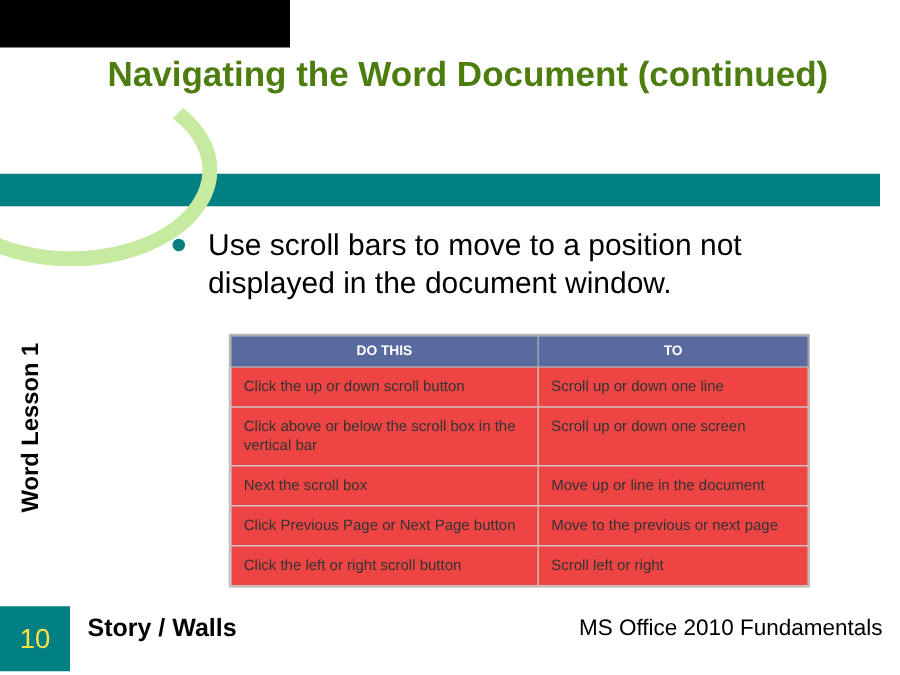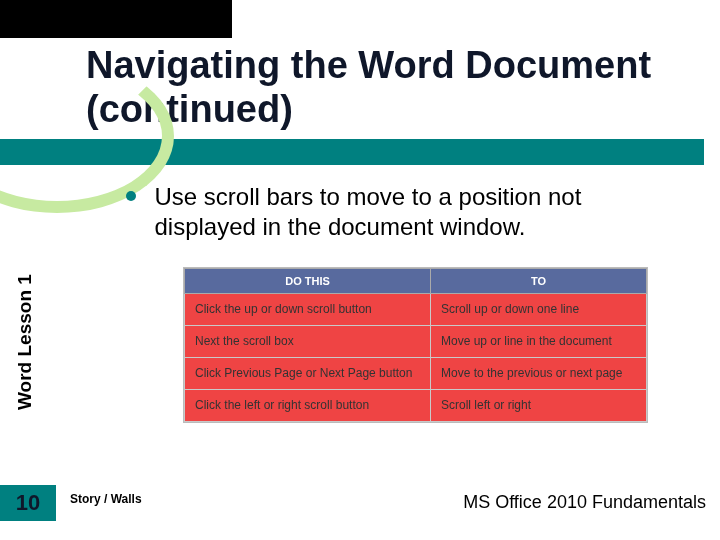--- a/index.html
+++ b/index.html
@@ -1,32 +1,32 @@
 <!DOCTYPE html>
 <html><head>
 <meta charset="utf-8">
 <style>
   html,body{margin:0;padding:0}
   body{width:720px;height:540px;background:#fff;font-family:Arial,Helvetica,sans-serif;position:relative;overflow:hidden}
   .top-black{position:absolute;left:0;top:0;width:232px;height:38px;background:#000}
   .title-wrap{position:absolute;left:86px;top:44px;width:600px}
-  .title{font-size:38px;font-weight:bold;color:#0f172a;line-height:1.15}
+  .title{font-size:28px;font-weight:bold;color:#4d7c0f;line-height:1.15}
   .d-band{position:absolute;left:0;top:139px;width:704px;height:26px;background:#008080}
   .d-band .curve{position:absolute;left:-60px;top:-80px;width:210px;height:130px;border:12px solid #c7eaa1;border-radius:50%;border-left-color:transparent;border-top-color:transparent;background:transparent}
-  .bullet-wrap{position:absolute;left:126px;top:182px;width:550px}
+  .bullet-wrap{position:absolute;left:138px;top:182px;width:550px}
   .bullet-dot{display:inline-block;width:10px;height:10px;border-radius:50%;background:#008080;vertical-align:top;margin-top:9px;margin-right:14px}
   .bullet-text{display:inline-block;width:516px;font-size:24px;line-height:1.25;color:#000;vertical-align:top}
   .side-label{position:absolute;left:14px;top:410px;font-size:19px;font-weight:bold;color:#000;transform:rotate(-90deg);transform-origin:left top;white-space:nowrap}
   .tbl{position:absolute;left:184px;top:268px;border-collapse:collapse;font-size:12px;color:#333;box-shadow:0 0 0 1px #bbb}
   .tbl th{background:#586a9e;color:#fff;text-align:center;font-weight:bold;font-size:11px;padding:6px 10px;border:1px solid #aaa}
   .tbl td{background:#ef4444;padding:8px 10px;border:1px solid #c9c9c9;line-height:1.25;vertical-align:top}
   .col1{width:225px}
   .col2{width:195px}
-  .pg-box{position:absolute;left:0;top:485px;width:56px;height:36px;background:#008080;color:#0f172a;font-size:22px;font-weight:bold;display:flex;align-items:center;justify-content:center}
-  .footer-left{position:absolute;left:70px;top:492px;font-size:12px;font-weight:bold;color:#000}
+  .pg-box{position:absolute;left:0;top:485px;width:56px;height:52px;background:#008080;color:#fde047;font-size:22px;font-weight:normal;display:flex;align-items:center;justify-content:center}
+  .footer-left{position:absolute;left:70px;top:492px;font-size:20px;font-weight:bold;color:#000}
   .footer-right{position:absolute;right:14px;top:492px;font-size:18px;font-weight:normal;color:#000}
 </style>
 </head>
 <body>
 
 <div class="top-black"></div>
 
 <div class="title-wrap">
   <div class="title">Navigating the Word Document (continued)</div>
 </div>
@@ -48,20 +48,24 @@
       <th class="col1">DO THIS</th>
       <th class="col2">TO</th>
     </tr>
   </thead>
   <tbody>
     <tr>
         <td>Click the up or down scroll button</td>
         <td>Scroll up or down one line</td>
       </tr>
     <tr>
+        <td>Click above or below the scroll box in the vertical bar</td>
+        <td>Scroll up or down one screen</td>
+      </tr>
+    <tr>
         <td>Next the scroll box</td>
         <td>Move up or line in the document</td>
       </tr>
     <tr>
         <td>Click Previous Page or Next Page button</td>
         <td>Move to the previous or next page</td>
       </tr>
     <tr>
         <td>Click the left or right scroll button</td>
         <td>Scroll left or right</td>

